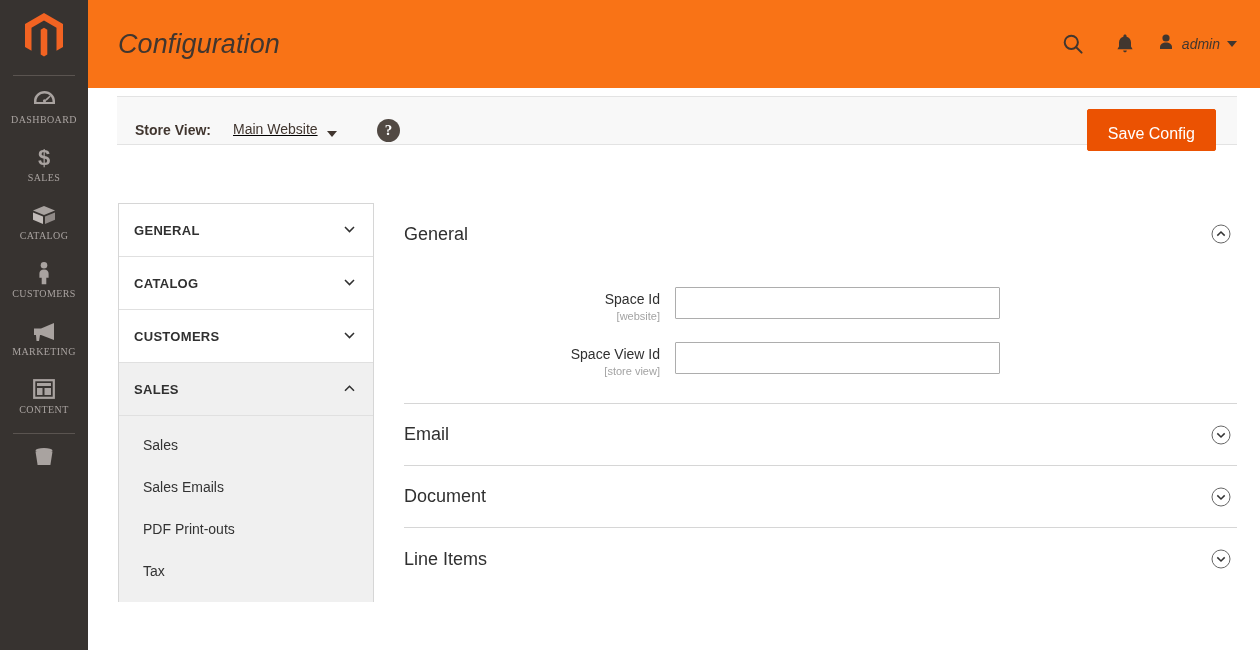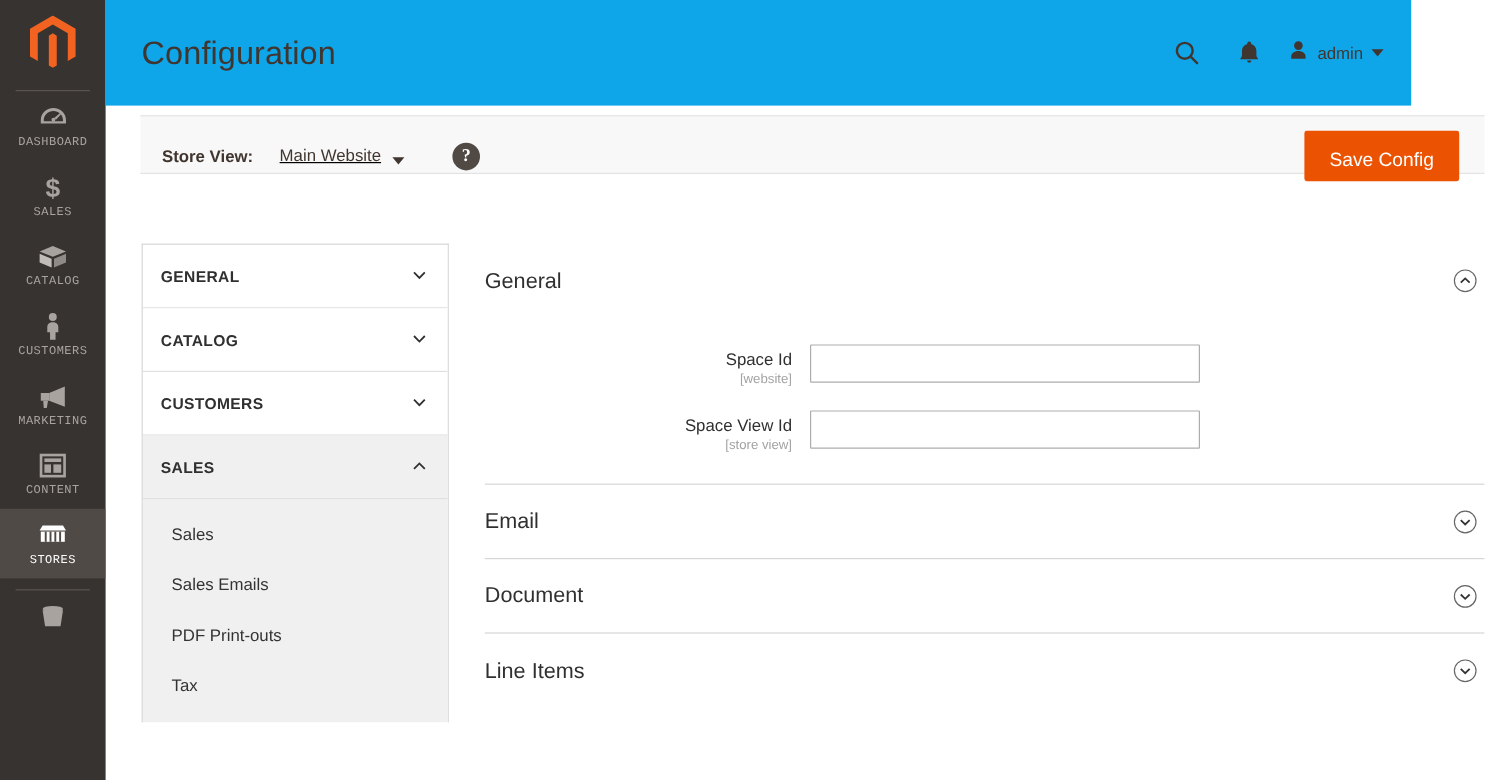--- a/index.html
+++ b/index.html
@@ -59,31 +59,32 @@
     height: 24px;
     line-height: 24px;
     margin-bottom: 4px;
   }
   .nav-item .nav-icon svg { display: inline-block; vertical-align: middle; }
   .nav-item .nav-label {
     display: block;
     font-size: 10px;
     letter-spacing: 0.4px;
     color: #a9a3a0;
-    font-family: Liberation Mono, monospace;
+    font-family: Liberation Serif, serif;
   }
   .nav-item.active .nav-label { color: #ffffff; }
 
   
   .page-header {
     position: absolute;
     left: 88px; top: 0;
-    width: 1088px;
+    width: 1172px;
     height: 88px;
-    background: #0ea5e9;
+    background: #f97316;
+    font-style: italic;
   }
   .page-title {
     position: absolute;
     left: 30px; top: 29px;
     font-size: 27px;
     font-weight: 400;
     color: #41362f;
     letter-spacing: 0.1px;
   }
   .header-actions {
@@ -379,33 +380,20 @@
             <rect x="2.2" y="2.2" width="19.6" height="17.6" fill="none" stroke="#a9a3a0" stroke-width="2.2"></rect>
             <rect x="5" y="5" width="14" height="3" fill="#a9a3a0"></rect>
             <rect x="5" y="10" width="5.5" height="7" fill="#a9a3a0"></rect>
             <rect x="12.5" y="10" width="6.5" height="7" fill="#a9a3a0"></rect>
           </svg>
       </span>
       <span class="nav-label">CONTENT</span>
     </a>
 
 
-    <a class="nav-item active">
-      <span class="nav-icon">
-        <svg width="26" height="20" viewBox="0 0 26 20">
-            <path d="M2 6 L4.5 2 L21.5 2 L24 6 Z" fill="#ffffff"></path>
-            <rect x="3" y="7" width="20" height="8.5" fill="#ffffff"></rect>
-            <rect x="6.3" y="7" width="1.6" height="8.5" fill="#4f4a46"></rect>
-            <rect x="10.3" y="7" width="1.6" height="8.5" fill="#4f4a46"></rect>
-            <rect x="14.3" y="7" width="1.6" height="8.5" fill="#4f4a46"></rect>
-            <rect x="18.3" y="7" width="1.6" height="8.5" fill="#4f4a46"></rect>
-          </svg>
-      </span>
-      <span class="nav-label">STORES</span>
-    </a>
 
 
     <div class="sidebar-divider"></div>
 
     <a class="nav-item" style="padding-top:9px;">
       <span class="nav-icon">
         <svg width="24" height="18" viewBox="0 0 24 18">
             <ellipse cx="12" cy="3.5" rx="8.5" ry="2.6" fill="#a9a3a0"></ellipse>
             <path d="M3.5 4.5 L5.6 18 L18.4 18 L20.5 4.5 Z" fill="#a9a3a0"></path>
           </svg>

